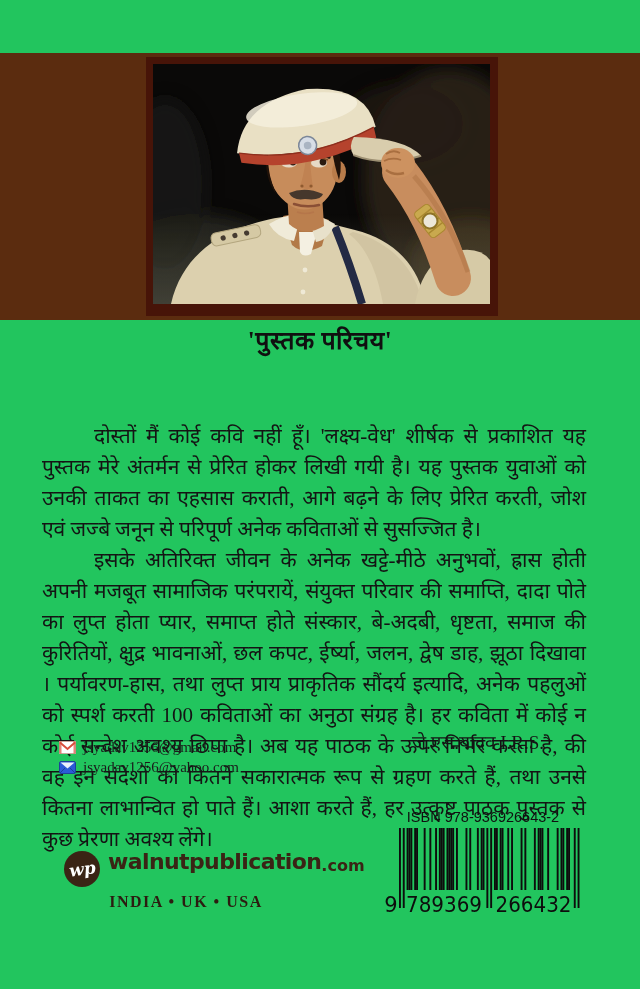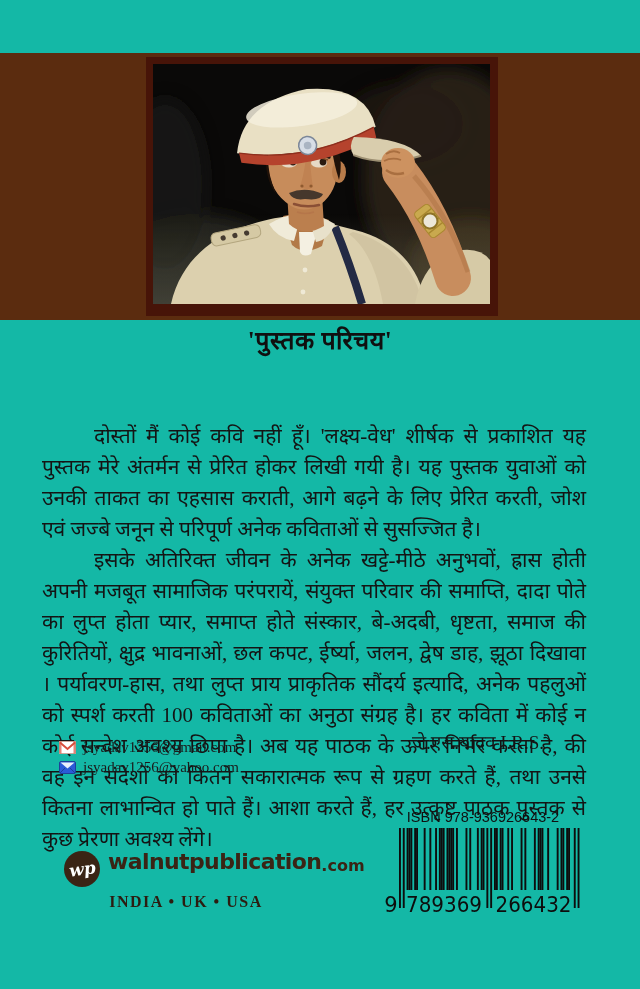--- a/index.html
+++ b/index.html
@@ -1,17 +1,17 @@
 <!DOCTYPE html>
 <html><head>
 <meta charset="utf-8">
 <style>
   html,body { margin:0; padding:0; background:#ffffff; }
   .page {
-    position:relative; width:640px; height:989px; background:#14b8a6;
+    position:relative; width:640px; height:989px; background:#22c55e;
     font-family:"Liberation Serif", serif; overflow:hidden; margin:0 auto;
   }
   .band { position:absolute; left:0; top:53px; width:640px; height:267px; background:#5b2c0f; }
   .photo-frame { position:absolute; left:146px; top:57px; width:352px; height:259px; background:#471408; }
   .photo { position:absolute; left:153px; top:64px; width:337px; height:240px; }
   .photo svg { display:block; width:337px; height:240px; }
 
   .book-title {
     position:absolute; left:0; top:322px; width:640px; text-align:center;
     font-size:25px; font-weight:bold; color:#101010; letter-spacing:.5px;

